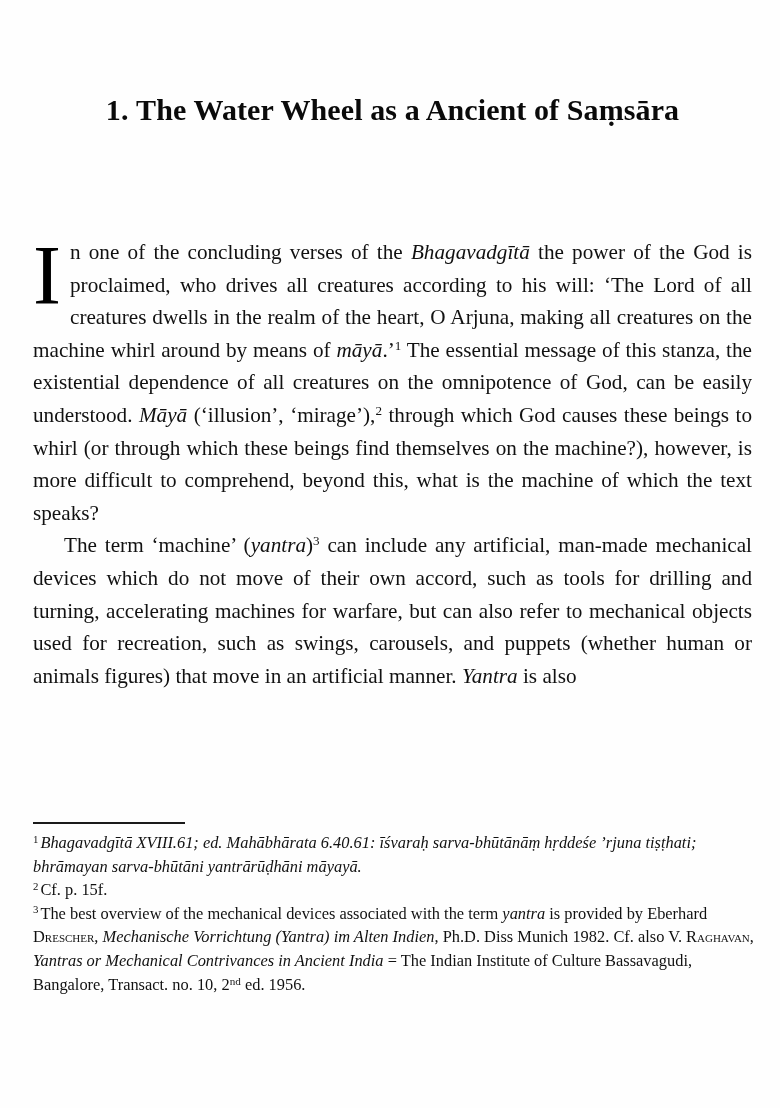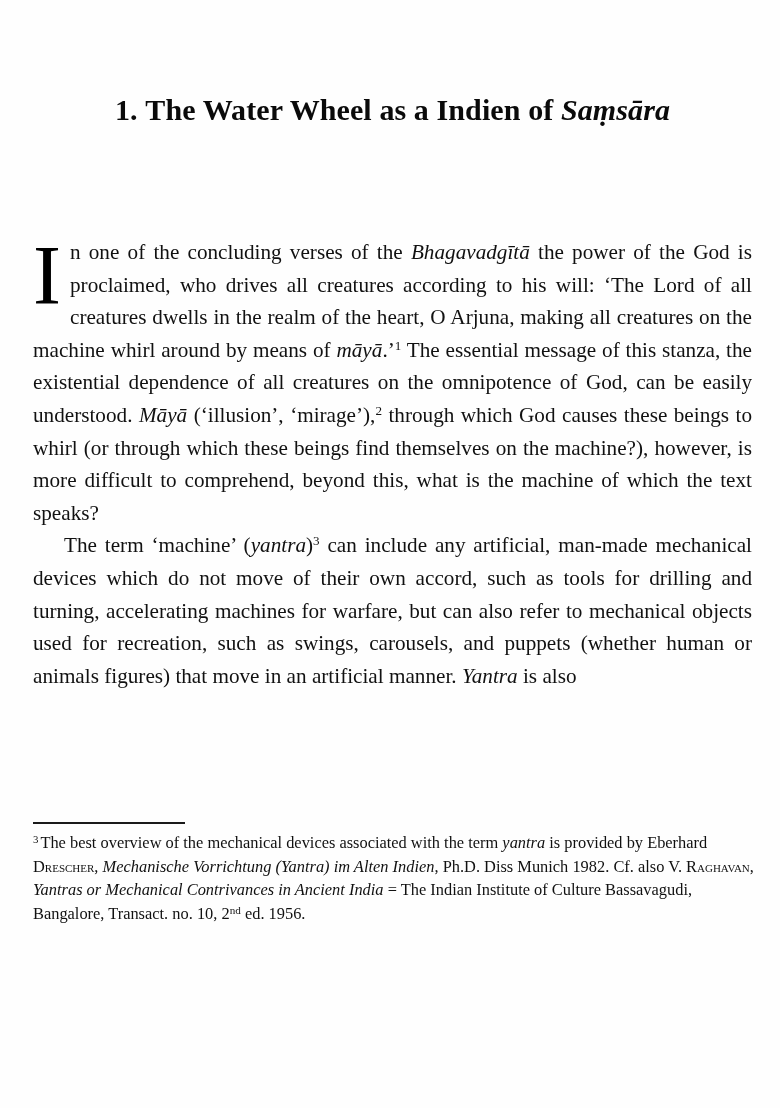--- a/index.html
+++ b/index.html
@@ -32,21 +32,20 @@
     top: 73px;
     width: 719px;
     text-align: center;
     font-size: 30px;
     font-weight: bold;
     letter-spacing: 0.1px;
     line-height: 1.15;
     color: #0a0a0a;
   }
   .chapter-title .ital {
-    font-style: italic;
     margin-top: 32px;
   }
 
   
   .body-block {
     position: absolute;
     left: 33px;
     top: 236px;
     width: 719px;
     font-size: 21.2px;
@@ -128,40 +127,46 @@
     vertical-align: 0.42em;
     line-height: 0;
   }
 </style>
 </head>
 <body>
 
 <div class="page">
 
   <h1 class="chapter-title">
-    <span>1.</span><span>&nbsp;</span><span>The Water Wheel as a Indien of </span><span class="ital">Saṃsāra</span>
+    <span>1.</span><span>&nbsp;</span><span>The Water Wheel as a Ancient of </span><span class="ital">Saṃsāra</span>
   </h1>
 
   <div class="body-block">
 
     <p>
       <span class="dropcap">I</span><span>n one of the concluding verses of the </span><i>Bhagavadgītā</i><span> the power of the God is proclaimed, who drives all creatures according to his will: ‘The Lord of all creatures dwells in the realm of the heart, O Arjuna, making all creatures on the machine whirl around by means of </span><i>māyā</i><span>.’</span><sup>1</sup><span> The essential message of this stanza, the existential dependence of all creatures on the omnipotence of God, can be easily understood. </span><i>Māyā</i><span> (‘illusion’, ‘mirage’),</span><sup>2</sup><span> through which God causes these beings to whirl (or through which these beings find themselves on the machine?), however, is more difficult to comprehend, beyond this, what is the machine of which the text speaks?</span>
     </p>
 
     <p class="indent">
       <span>The term ‘machine’ (</span><i>yantra</i><span>)</span><sup>3</sup><span> can include any artificial, man-made mechanical devices which do not move of their own accord, such as tools for drilling and turning, accelerating machines for warfare, but can also refer to mechanical objects used for recreation, such as swings, carousels, and puppets (whether human or animals figures) that move in an artificial manner. </span><i>Yantra</i><span> is also</span>
     </p>
 
   </div>
 
   <div class="footnote-rule"></div>
 
   <div class="footnotes">
 
+    <p class="fn">
+      <sup>1</sup><span class="fn-all-italic">Bhagavadgītā XVIII.61; ed. Mahābhārata 6.40.61: īśvaraḥ sarva-bhūtānāṃ hṛddeśe ’rjuna tiṣṭhati; bhrāmayan sarva-bhūtāni yantrārūḍhāni māyayā.</span>
+    </p>
 
+    <p class="fn">
+      <sup>2</sup><span>Cf. p. 15f.</span>
+    </p>
 
     <p class="fn">
       <sup>3</sup><span>The best overview of the mechanical devices associated with the term </span><i>yantra</i><span> is provided by Eberhard </span><span class="smallcaps">Drescher</span><span>, </span><i>Mechanische Vorrichtung (Yantra) im Alten Indien</i><span>, Ph.D. Diss Munich 1982. Cf. also V. </span><span class="smallcaps">Raghavan</span><span>, </span><i>Yantras or Mechanical Contrivances in Ancient India</i><span> = The Indian Institute of Culture Bassavagudi, Bangalore, Transact. no. 10, 2</span><span class="ord">nd</span><span> ed. 1956.</span>
     </p>
 
   </div>
 
 </div>
 
 </body></html>

